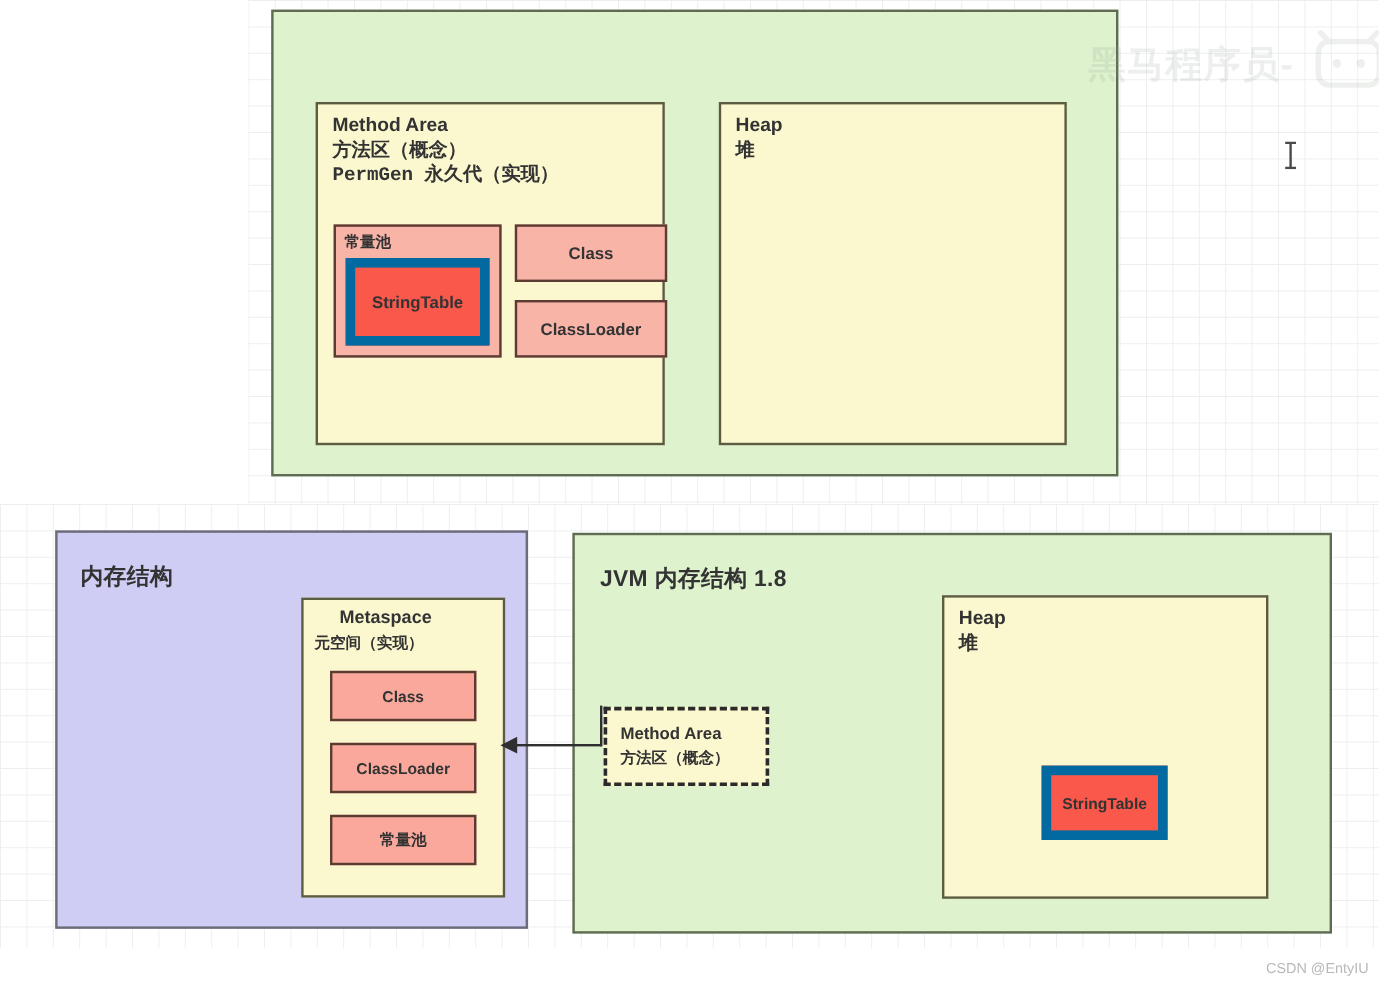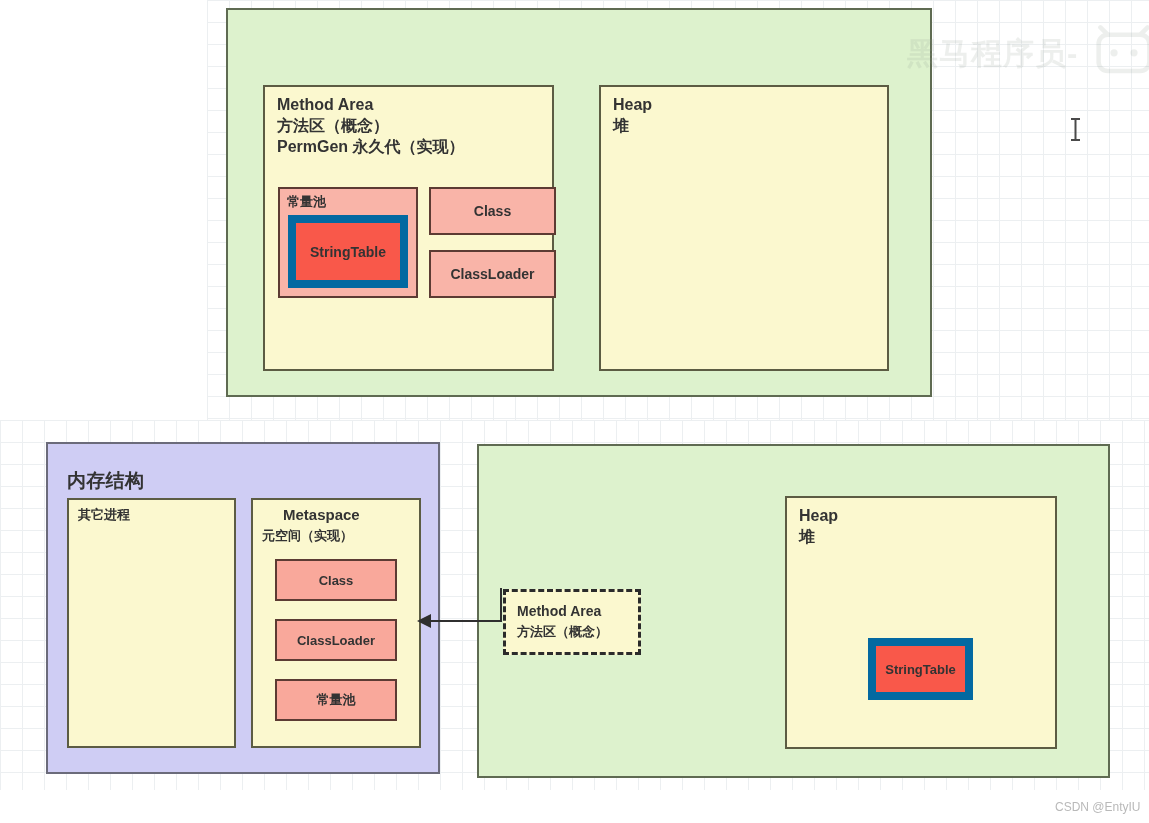--- a/index.html
+++ b/index.html
@@ -170,21 +170,21 @@
 
 <div class="grid-bg" id="grid-top"></div>
 <div class="grid-bg" id="grid-bottom"></div>
 
 <div class="box panel-green" style="left:226px; top:8px; width:706px; height:389px;">
 
 
   <div class="box box-yellow" style="left:35px; top:75px; width:291px; height:286px;">
     <div class="hdr" style="left:12px; top:7px;">Method Area</div>
     <div class="hdr" style="left:12px; top:28px;">方法区（概念）</div>
-    <div class="hdr" style="left:12px; top:49px;">PermGen 永久代（实现）</div>
+    <div class="hdr" style="left:12px; top:49px;font-family:Liberation Mono, monospace;">PermGen 永久代（实现）</div>
 
     <div class="box box-salmon-light" style="left:13px; top:100px; width:140px; height:111px;">
       <div class="lbl-tl">常量池</div>
       <div class="box box-red" style="left:8px; top:26px; width:120px; height:73px;">
         <div class="lbl-center">StringTable</div>
       </div>
     </div>
 
     <div class="box box-salmon-light" style="left:164px; top:100px; width:127px; height:48px;">
       <div class="lbl-center">Class</div>
@@ -198,42 +198,40 @@
   <div class="box box-yellow" style="left:371px; top:75px; width:290px; height:286px;">
     <div class="hdr" style="left:12px; top:7px;">Heap</div>
     <div class="hdr" style="left:12px; top:28px;">堆</div>
   </div>
 </div>
 
 <div class="box panel-purple" style="left:46px; top:442px; width:394px; height:332px;">
 
   <div class="title" style="left:19px; top:24px;">内存结构</div>
 
-  <div class="box box-yellow" style="left:19px; top:54px; width:169px; height:250px;">
-    <div class="hdr-sm" style="left:9px; top:5px;">其它进程</div>
-  </div>
 
   <div class="box box-yellow" style="left:203px; top:54px; width:170px; height:250px;">
     <div class="hdr-sm" style="left:9px; top:5px; font-size:15px;margin-left:21px;">Metaspace</div>
     <div class="hdr-sm" style="left:9px; top:26px;">元空间（实现）</div>
 
     <div class="box box-salmon" style="left:22px; top:59px; width:122px; height:42px;">
       <div class="lbl-center" style="font-size:13px;">Class</div>
     </div>
     <div class="box box-salmon" style="left:22px; top:119px; width:122px; height:42px;">
       <div class="lbl-center" style="font-size:13px;">ClassLoader</div>
     </div>
     <div class="box box-salmon" style="left:22px; top:179px; width:122px; height:42px;">
       <div class="lbl-center" style="font-size:13px;">常量池</div>
     </div>
   </div>
 </div>
 
 <div class="box panel-green" style="left:477px; top:444px; width:633px; height:334px;">
 
+  <div class="title" style="left:21px; top:23px;">JVM 内存结构 1.8</div>
 
   <div class="box-dashed" style="position:absolute; box-sizing:border-box; left:24px; top:143px; width:138px; height:66px;">
     <div class="hdr-sm" style="left:11px; top:10px; font-size:14px;">Method Area</div>
     <div class="hdr-sm" style="left:11px; top:30px;">方法区（概念）</div>
   </div>
 
   <div class="box box-yellow" style="left:306px; top:50px; width:272px; height:253px;">
     <div class="hdr" style="left:12px; top:7px;">Heap</div>
     <div class="hdr" style="left:12px; top:28px;">堆</div>
 

